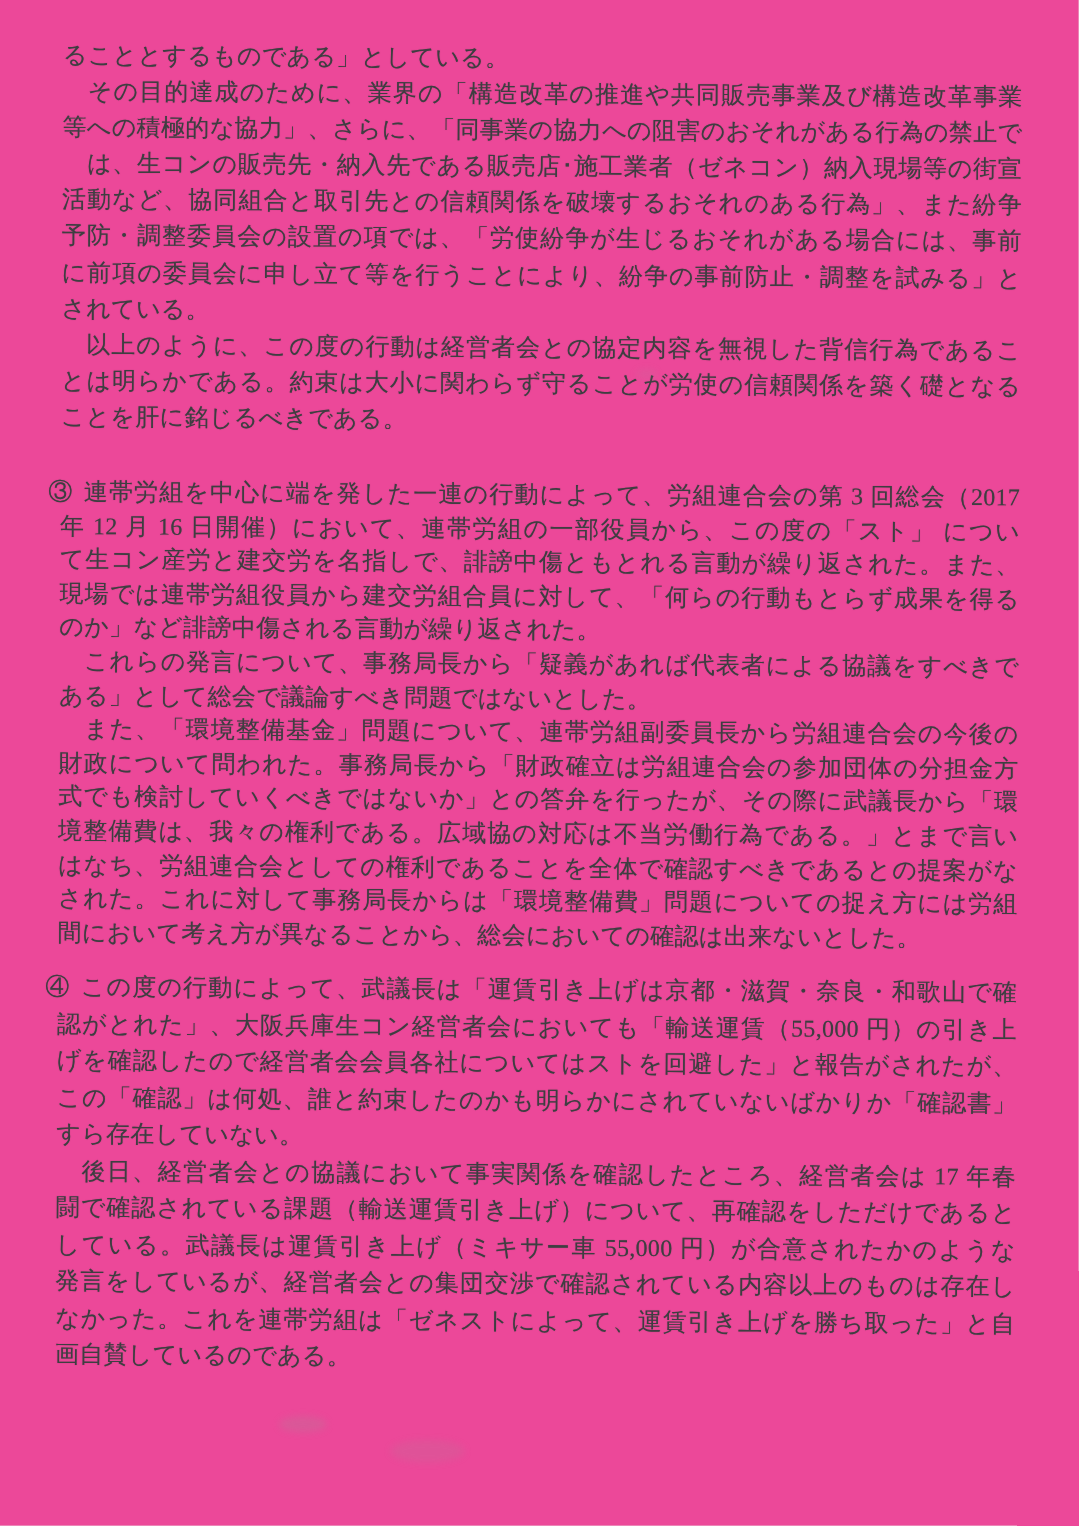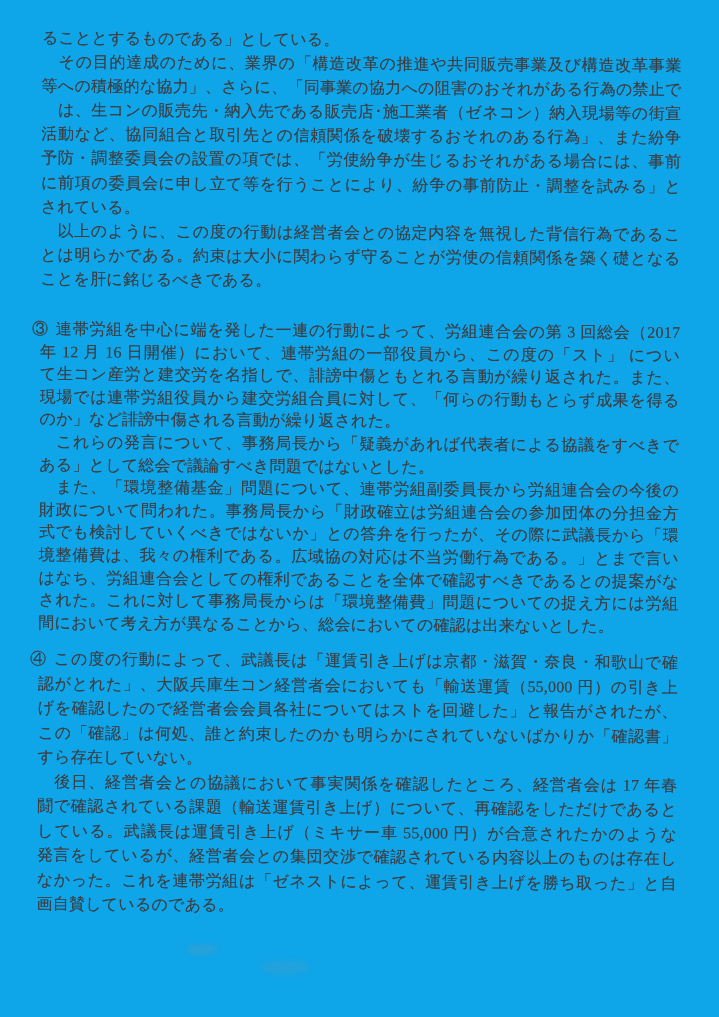--- a/index.html
+++ b/index.html
@@ -58,21 +58,21 @@
     filter: blur(2.5px);
     pointer-events: none;
   }
   .smudge.s1 { left: 186px; top: 944px; width: 32px; height: 11px; background: rgba(150,150,148,0.20); }
   .smudge.s2 { left: 260px; top: 960px; width: 50px; height: 15px; background: rgba(150,150,148,0.14); }
   .smudge.s3 { left: 424px; top: 246px; width: 14px; height: 7px;  background: rgba(160,160,158,0.12); }
 </style>
 </head>
 <body>
 
-<div class="page" style="background: #0ea5e9; color: rgb(62, 62, 65);">
+<div class="page" style="background: #ec4899; color: rgb(62, 62, 65);">
   <div class="doc">
       <div class="block b0">
         <div class="line">ることとするものである」としている。</div>
         <div class="line j">　その目的達成のために、業界の「構造改革の推進や共同販売事業及び構造改革事業</div>
         <div class="line j">等への積極的な協力」、さらに、「同事業の協力への阻害のおそれがある行為の禁止で</div>
         <div class="line j">　は、生コンの販売先・納入先である販売店･施工業者（ゼネコン）納入現場等の街宣</div>
         <div class="line j">活動など、協同組合と取引先との信頼関係を破壊するおそれのある行為」、また紛争</div>
         <div class="line j">予防・調整委員会の設置の項では、「労使紛争が生じるおそれがある場合には、事前</div>
         <div class="line j">に前項の委員会に申し立て等を行うことにより、紛争の事前防止・調整を試みる」と</div>
         <div class="line">されている。</div>

